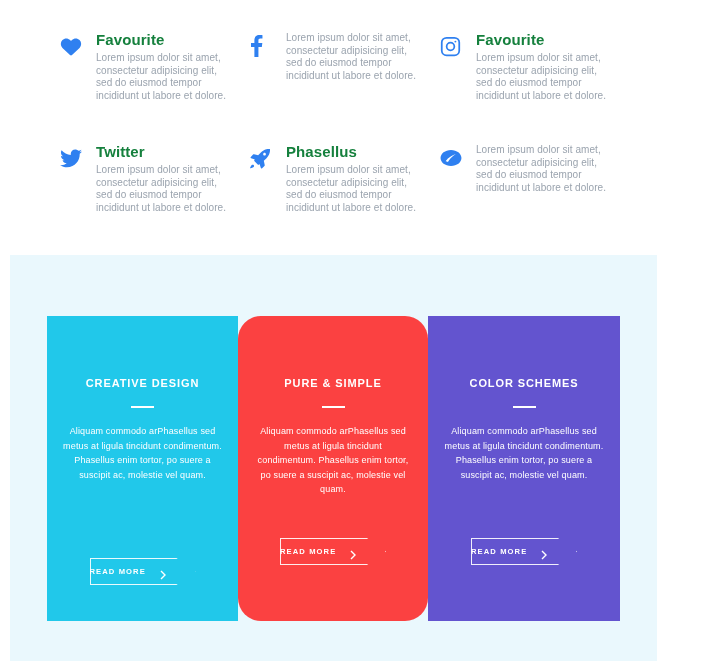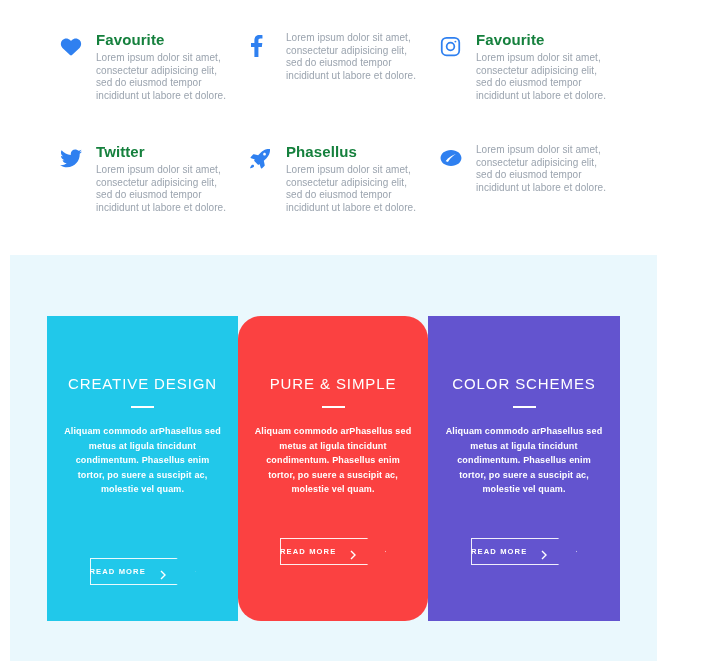--- a/index.html
+++ b/index.html
@@ -89,39 +89,38 @@
   #card-1 { width: 190px; background: #fb4141; border-radius: 23px; }
   #card-2 { width: 192px; background: #6354cf; }
 
   .card-inner {
     position: absolute;
     left: 0; right: 0;
     top: 56px;
     padding: 0 16px;
   }
   .card-title {
-    font-size: 15px;
-    font-weight: normal;
+    font-size: 11px;
+    font-weight: bold;
     letter-spacing: .9px;
     line-height: 23px;
     text-transform: uppercase;
   }
   .card-rule {
     width: 23px;
     height: 2px;
     background: #ffffff;
     margin: 11px auto 0 auto;
   }
   .card-desc {
     margin-top: 16px;
     font-size: 9px;
     line-height: 14.6px;
     letter-spacing: .15px;
     color: #ffffff;
-    font-weight: bold;
   }
 
   
   .readmore {
     position: absolute;
     height: 27px;
     width: 106px;
     background: transparent;
     cursor: pointer;
   }

